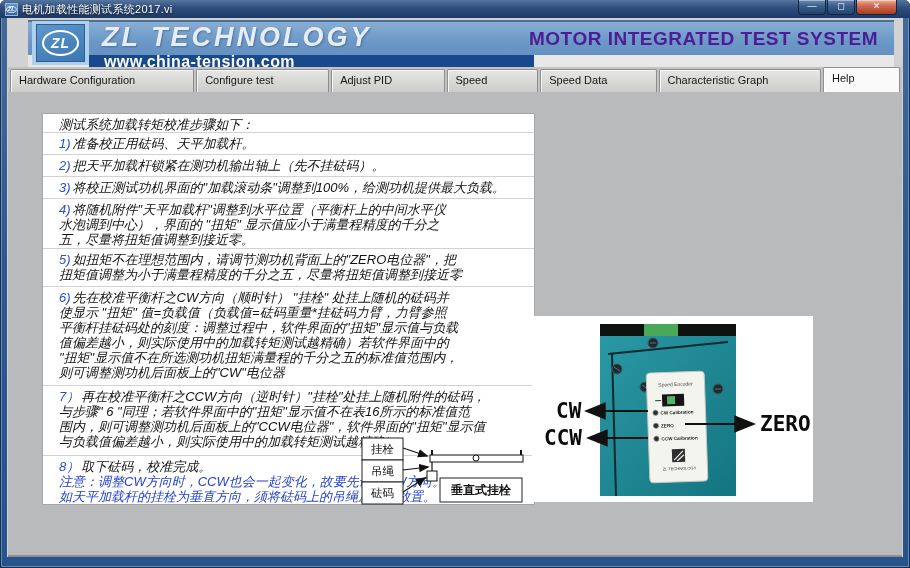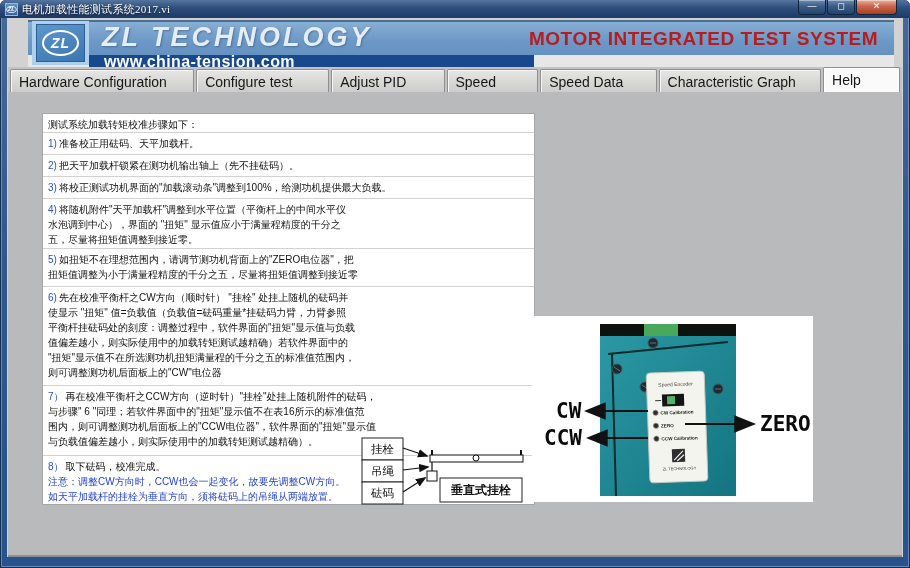--- a/index.html
+++ b/index.html
@@ -9,21 +9,21 @@
     border-radius:6px 6px 0 0;
     box-shadow:inset 0 0 0 1px #14304f, inset 0 0 0 2px rgba(170,200,230,.45);}
   
   .titlebar{position:absolute;top:0;left:0;right:0;height:18px;display:flex;align-items:center;
     padding-left:5px;border-radius:6px 6px 0 0;
     background:linear-gradient(180deg,#54759e 0%,#2e4d7c 45%,#1c3a66 100%);}
   .app-icon{width:13px;height:13px;margin-right:4px;background:linear-gradient(#5e97cc,#35659c);
     border:1px solid #9db8d6;box-sizing:border-box;display:flex;align-items:center;justify-content:center;}
   .app-icon span{color:#fff;font-size:7px;font-style:italic;font-weight:bold;line-height:1;
     border:1px solid #fff;border-radius:50%;padding:0 1px;transform:scale(.8);}
-  .title-text{color:#fff;font-size:11px;text-shadow:0 1px 2px rgba(0,0,0,.8);letter-spacing:.3px;font-family:Liberation Serif, serif;}
+  .title-text{color:#fff;font-size:11px;text-shadow:0 1px 2px rgba(0,0,0,.8);letter-spacing:.3px;}
   .win-controls{position:absolute;top:0;right:13px;display:flex;gap:1px;}
   .win-btn{width:28px;height:15px;box-sizing:border-box;border:1px solid #10263f;border-top:none;
     border-radius:0 0 4px 4px;color:#fff;font-size:9px;line-height:13px;text-align:center;cursor:default;
     background:linear-gradient(180deg,#6e8cb0 0%,#3a5c88 45%,#22436e 100%);
     box-shadow:inset 0 1px 0 rgba(255,255,255,.4);}
   .win-btn.close{width:41px;background:linear-gradient(180deg,#eab3a4 0%,#cf6b4f 40%,#a93d22 100%);}
   
   .client{position:absolute;top:18px;left:7px;right:7px;bottom:11px;background:#d2d2d2;overflow:hidden;}
   
   .header-zone{position:absolute;top:2px;left:21px;right:9px;height:47px;}
@@ -31,42 +31,42 @@
     background:linear-gradient(180deg,#88aed4 0%,#6b98c6 60%,#6592c1 100%);}
   .logo-block{position:absolute;left:4px;top:1px;width:57px;height:44px;background:#aed0ea;z-index:3;
     display:flex;align-items:center;justify-content:center;}
   .logo-square{width:47px;height:36px;background:linear-gradient(160deg,#5e97cc,#3a76b2);
     border:1px solid #2d5f96;display:flex;align-items:center;justify-content:center;}
   .logo-oval{width:37px;height:26px;border:2px solid #fff;border-radius:50%;box-sizing:border-box;
     display:flex;align-items:center;justify-content:center;}
   .logo-zl{color:#fff;font-size:14px;font-weight:bold;font-style:italic;letter-spacing:1px;line-height:1;}
   .brand{position:absolute;left:74px;top:2px;font-size:27px;font-weight:800;font-style:italic;
     letter-spacing:3px;color:#e6edf4;text-shadow:1px 1px 2px rgba(50,80,120,.55);z-index:2;}
-  .sys-title{position:absolute;right:16px;top:8px;font-size:19px;font-weight:bold;color:#b91c1c;
+  .sys-title{position:absolute;right:16px;top:8px;font-size:19px;font-weight:bold;color:#4c1d95;
     letter-spacing:.5px;z-index:2;}
   .sub{position:absolute;top:35px;left:0;right:0;height:13px;background:#e7e7e7;border-bottom:1px solid #bcbcbc;}
   .www-bar{position:absolute;left:61px;top:0;width:445px;height:13px;background:#17498c;}
   .www-text{padding-left:15px;color:#fff;font-size:16px;font-weight:bold;line-height:13px;letter-spacing:.4px;}
   .version{position:absolute;right:32px;top:0;line-height:13px;font-size:16px;font-weight:normal;color:#ee0000;margin-top:41px;}
   
   .tab-bar{position:absolute;top:49px;left:1px;right:1px;height:25px;background:#c3c3c3;
     display:flex;align-items:flex-end;padding-left:2px;box-sizing:border-box;}
   .tab{height:23px;margin-right:2px;box-sizing:border-box;padding:4px 8px 0;
     background:linear-gradient(180deg,#e6e6e4,#cccccb);
     border:1px solid #8f8f8f;border-bottom:none;border-radius:2px 2px 0 0;
-    box-shadow:inset 1px 1px 0 #f7f7f7;font-size:14px;color:#161616;white-space:nowrap;
+    box-shadow:inset 1px 1px 0 #f7f7f7;font-size:11px;color:#161616;white-space:nowrap;
     overflow:hidden;cursor:default;}
   .tab.active{height:25px;background:#fafafa;box-shadow:inset 1px 1px 0 #fff;margin-top:24px;}
   
   .content{position:absolute;top:74px;left:1px;right:1px;bottom:0;background:#b9babb;
     border-bottom:2px solid #8f8f8f;}
   .steps-panel{position:absolute;left:34px;top:21px;width:493px;background:#fff;
     border:1px solid #a6a6a6;box-sizing:border-box;}
-  .step-row{box-sizing:border-box;border-bottom:1px solid #d2d2d2;padding:3px 5px 0;
-    font-size:10px;line-height:15px;color:#111;}
+  .step-row{box-sizing:border-box;border-bottom:1px solid #d2d2d2;padding:3px 16px 0;
+    font-size:13px;line-height:15px;color:#111;font-style:italic;}
   .step-row:last-child{border-bottom:none;}
   .step-num{color:#2b50c8;margin-right:2px;}
   .step-text{white-space:pre-wrap;}
   .note-line{color:#2543cd;}
   .diagram-svg{position:absolute;left:344px;top:334px;z-index:4;}
   .photo-panel{position:absolute;left:524px;top:224px;width:281px;height:186px;background:#fff;z-index:5;}
 </style>
 </head>
 <body>
 

